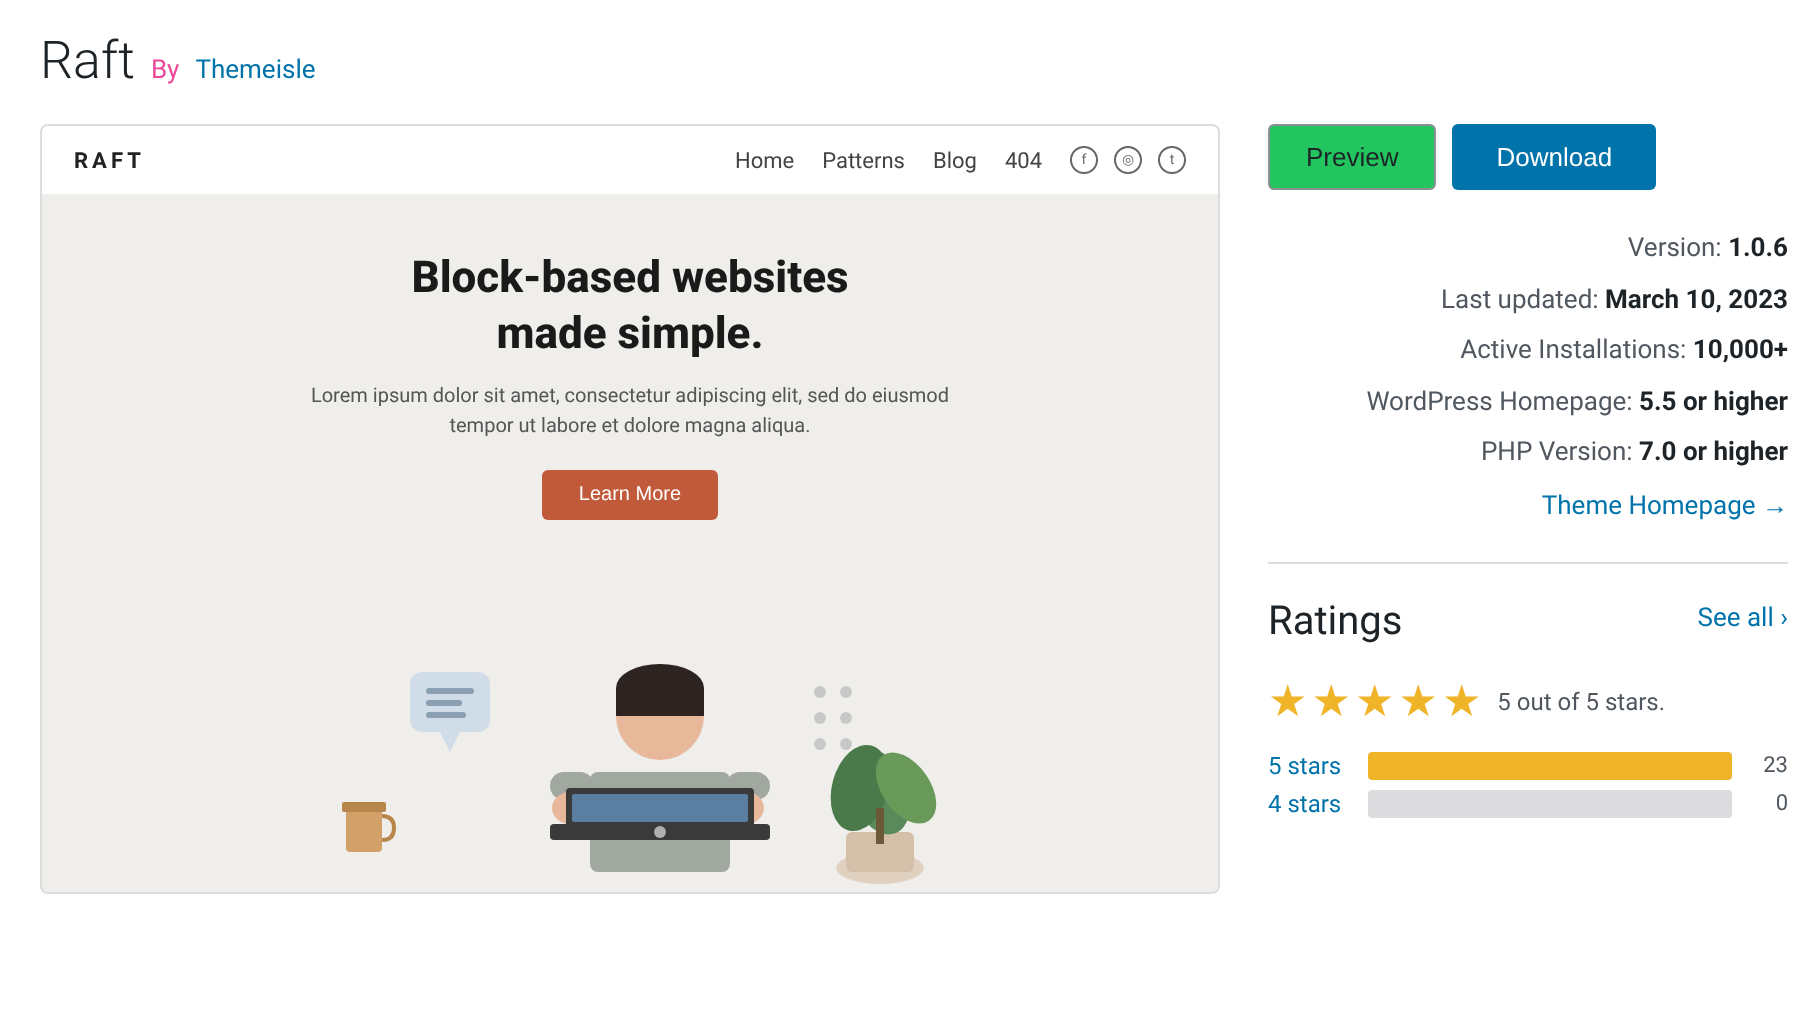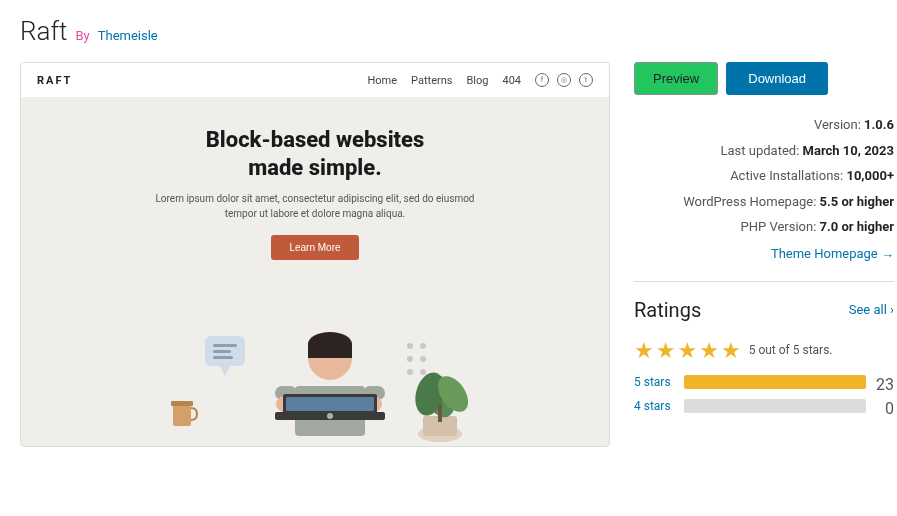--- a/index.html
+++ b/index.html
@@ -259,21 +259,21 @@
       background: #dcdcde;
       border-radius: 2px;
       overflow: hidden;
     }
     .rating-bar-fill {
       height: 100%;
       background: #f0b429;
       border-radius: 2px;
     }
     .rating-bar-count {
-      font-size: 16px;
+      font-size: 11px;
       color: #50575e;
       min-width: 20px;
       text-align: right;
     }
   </style>
 </head>
 <body>
 
 <div class="page-header">
   <h1 class="page-title-text">Raft</h1>

